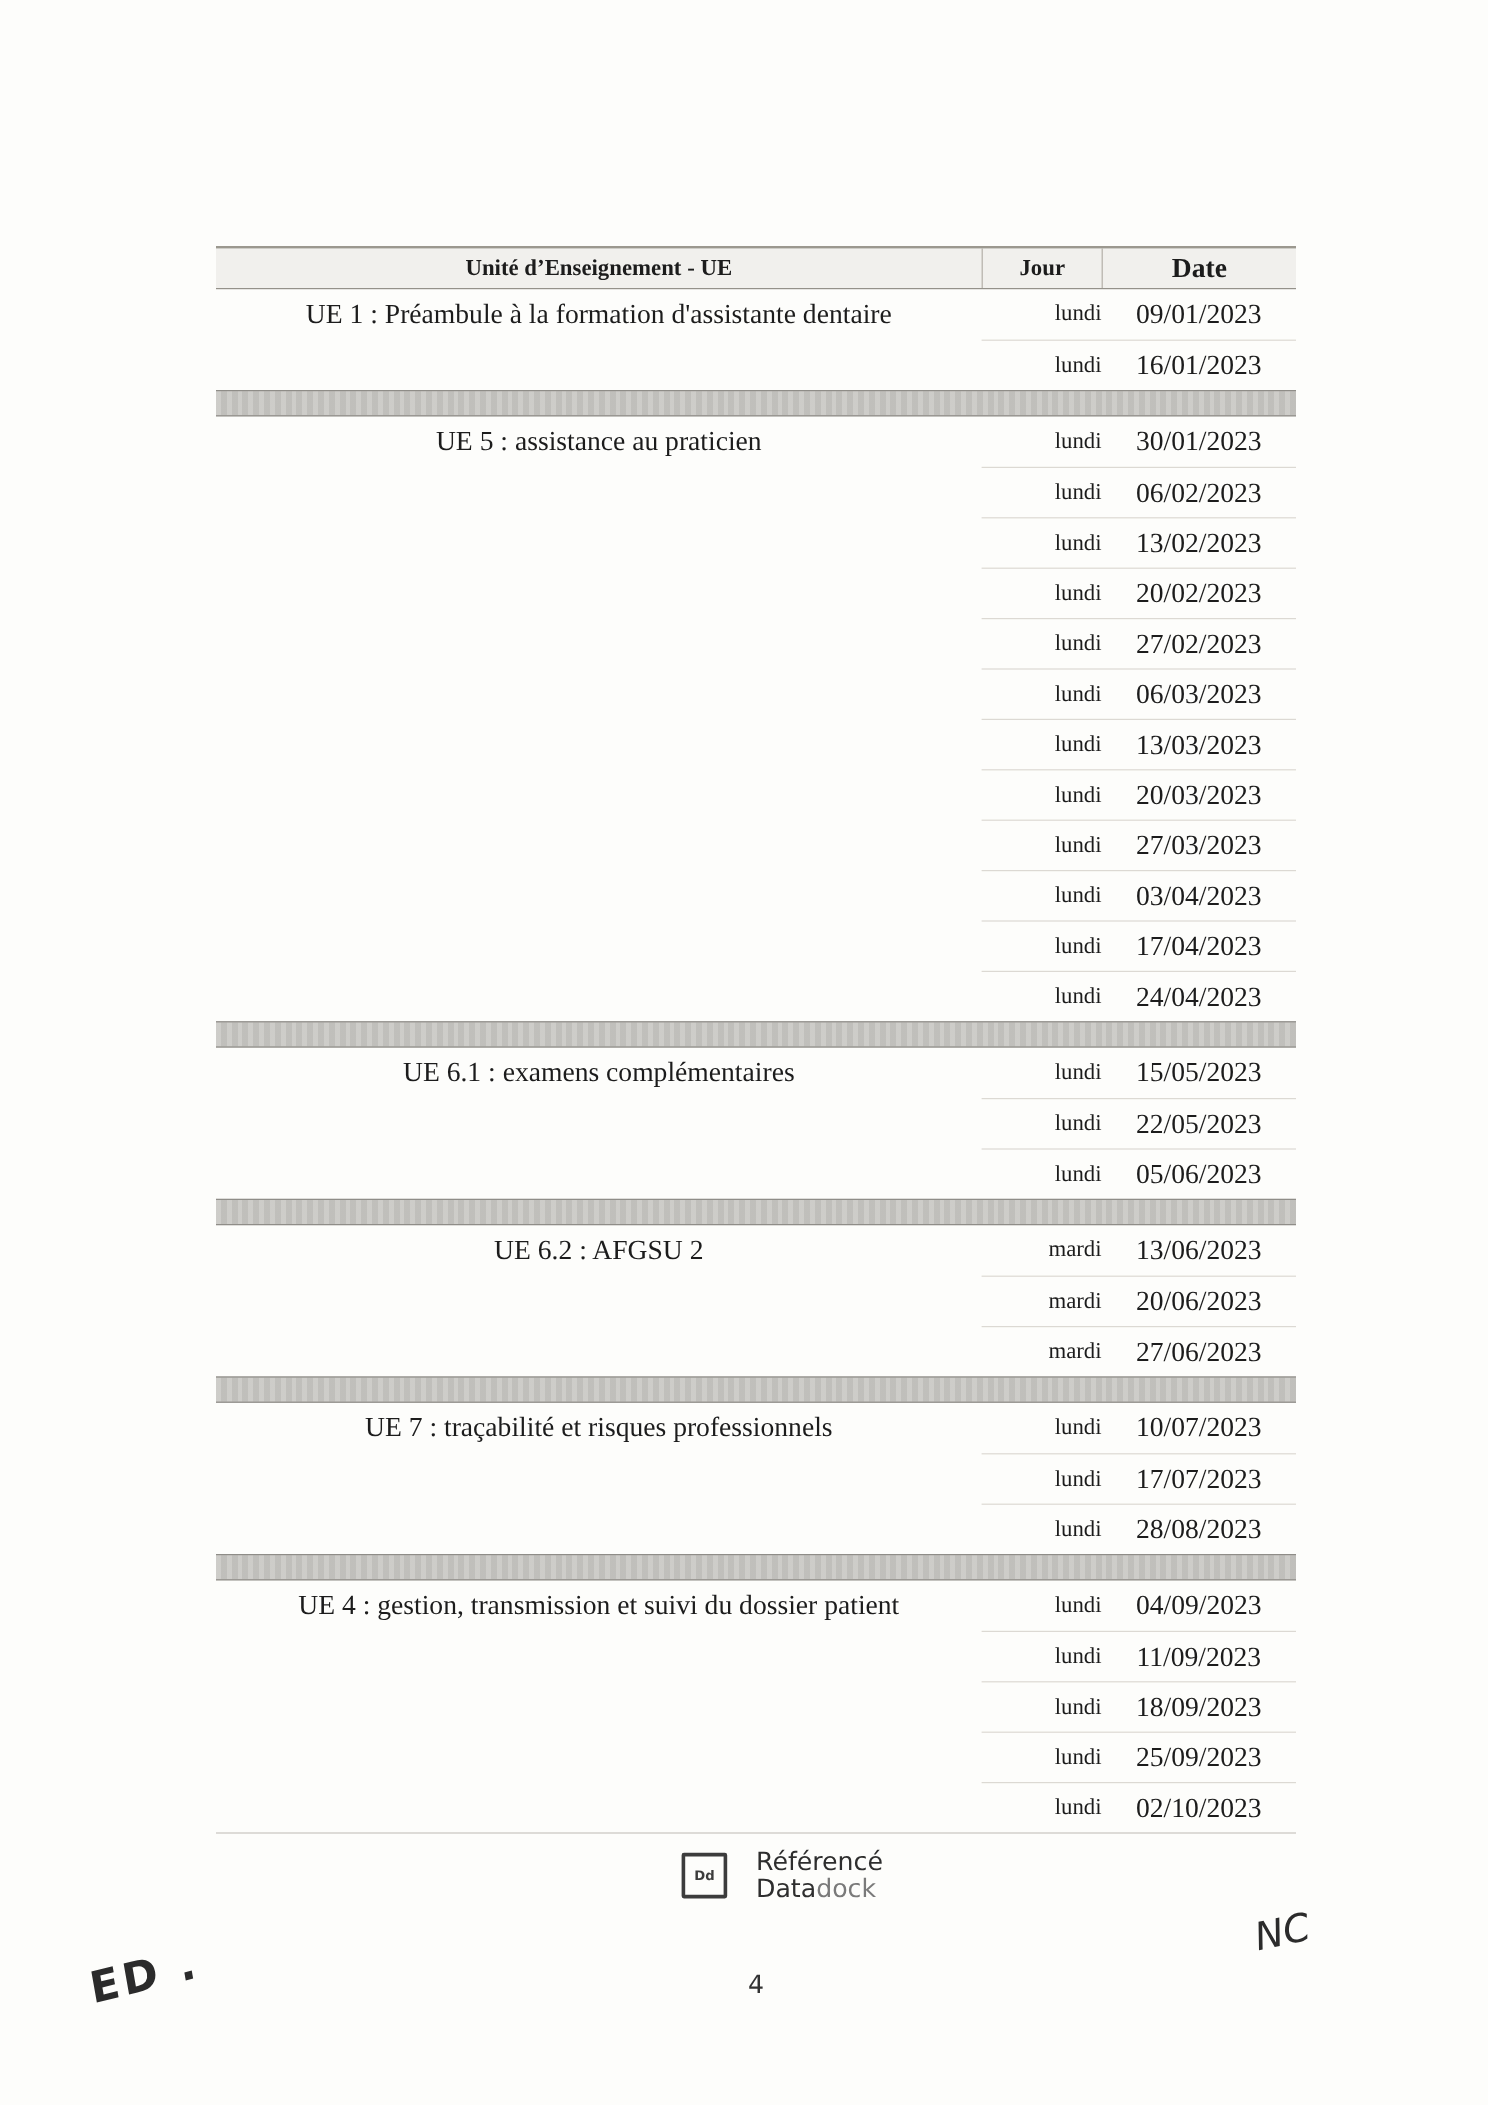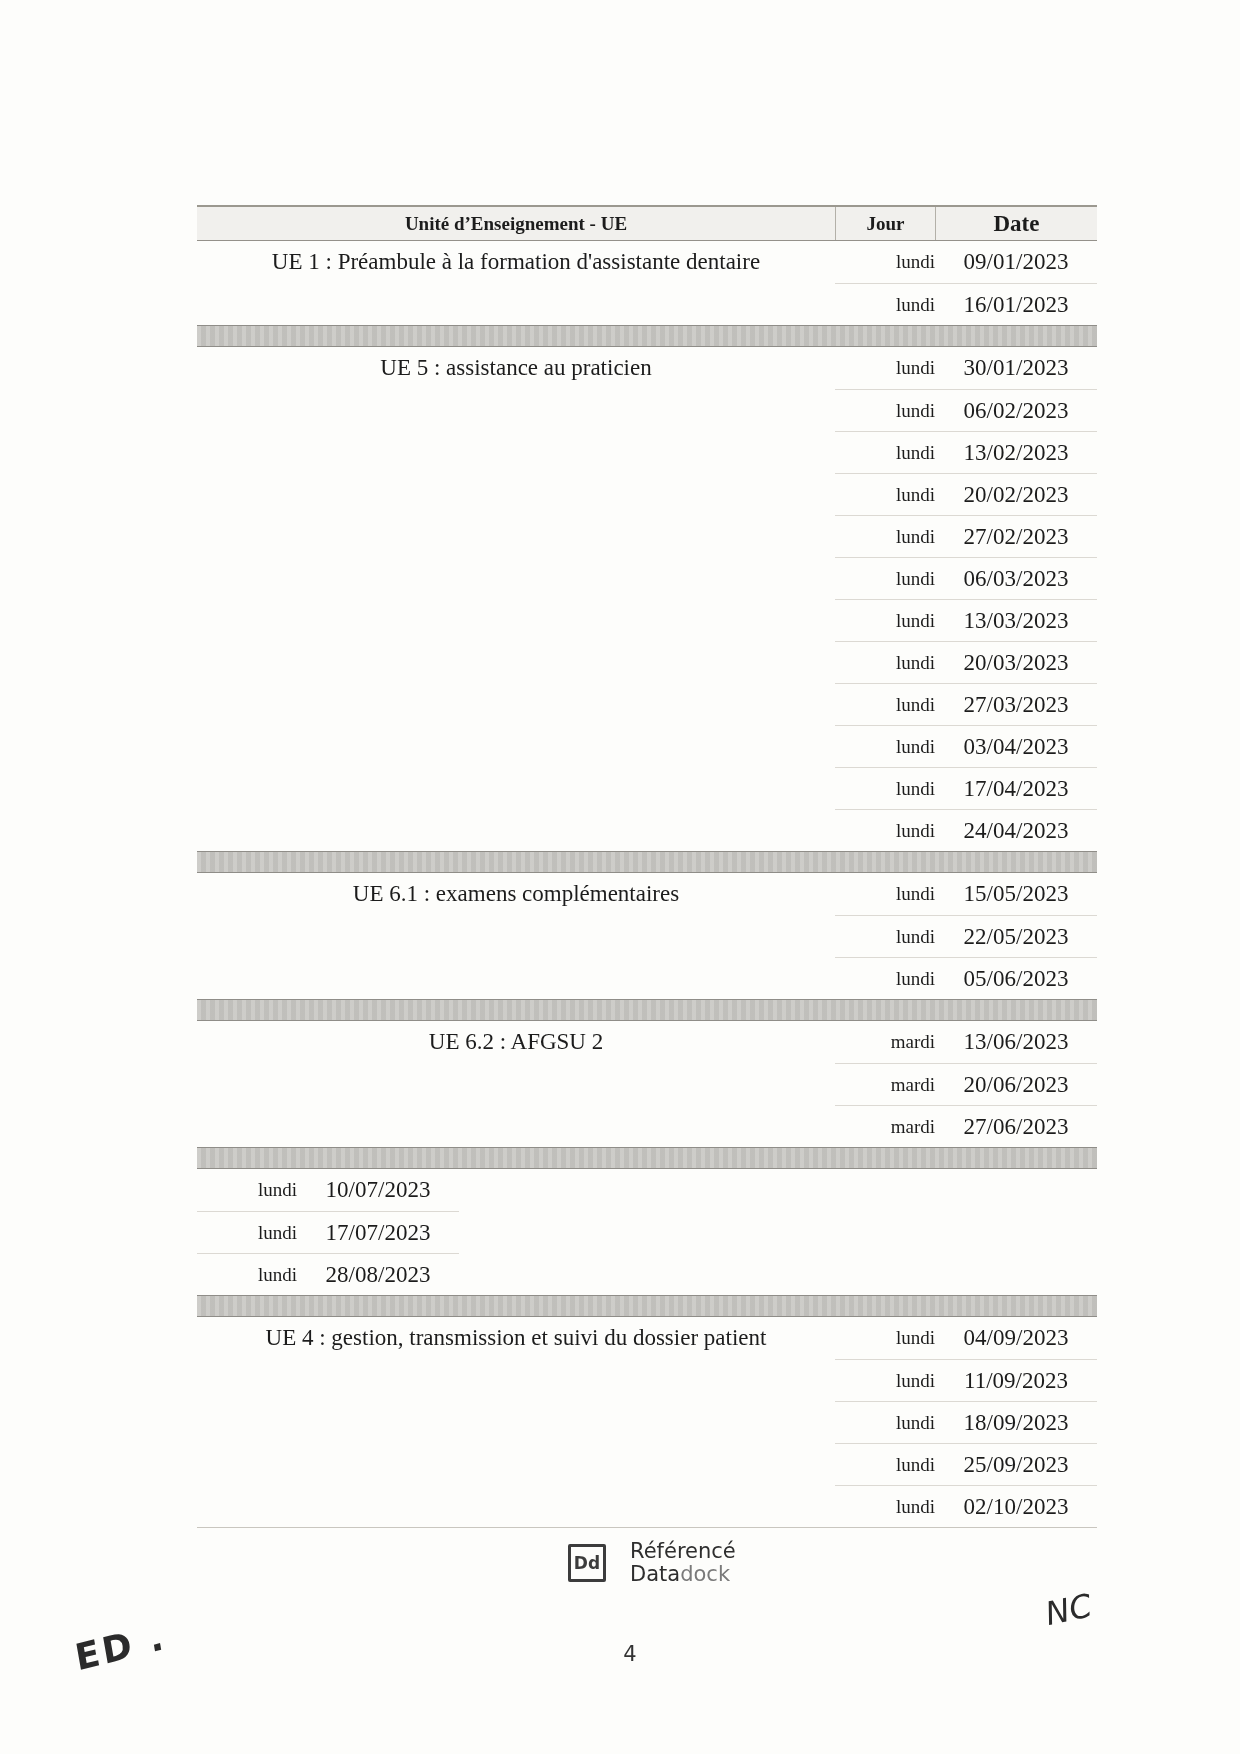--- a/index.html
+++ b/index.html
@@ -6,21 +6,21 @@
   .page{
     position:relative;
     width:1240px;height:1754px;
     background:#fdfdfb;
     overflow:hidden;
     font-family:"Liberation Serif", serif;
     color:#1c1c1c;
   }
   
   .schedule-table{
-    position:absolute;left:197px;top:205px;width:900px;
+    position:absolute;left:180px;top:205px;width:900px;
   }
   .thead{
     display:flex;
     height:36px;
     background:#f1f0ed;
     border-top:2px solid #9b988f;
     border-bottom:1px solid #94918a;
     box-sizing:border-box;
     font-weight:bold;font-size:19px;
   }
@@ -59,21 +59,21 @@
   .badge{
     position:absolute;left:568px;top:1540px;
     display:flex;align-items:center;
     font-family:"DejaVu Sans", sans-serif;
   }
   .badge-box{
     width:38px;height:38px;
     border:3px solid #3c3c3c;
     border-radius:2px;
     display:flex;align-items:center;justify-content:center;
-    font-size:17px;font-weight:bold;color:#3c3c3c;
+    font-size:11px;font-weight:bold;color:#3c3c3c;
     box-sizing:border-box;
   }
   .badge-text{margin-left:24px;font-size:21px;line-height:23px;color:#2e2e2e;}
   .badge-line2 .lt{color:#7a7a7a;}
   .page-number{
     position:absolute;left:600px;top:1642px;width:60px;
     text-align:center;
     font-family:"DejaVu Sans", sans-serif;
     font-size:21px;color:#333;
   }
@@ -240,20 +240,23 @@
     <span class="day">mardi</span>
     <span class="date">27/06/2023</span>
   </div>
 </div>
     </div>
   </div>
 
   <div class="section">
     <div class="sep"></div>
     <div class="section-body">
+      <div class="ue-cell">
+        <span class="ue-title">UE 7 : traçabilité et risques professionnels</span>
+      </div>
       <div class="rows">
   <div class="drow">
     <span class="day">lundi</span>
     <span class="date">10/07/2023</span>
   </div>
 
   <div class="drow">
     <span class="day">lundi</span>
     <span class="date">17/07/2023</span>
   </div>

